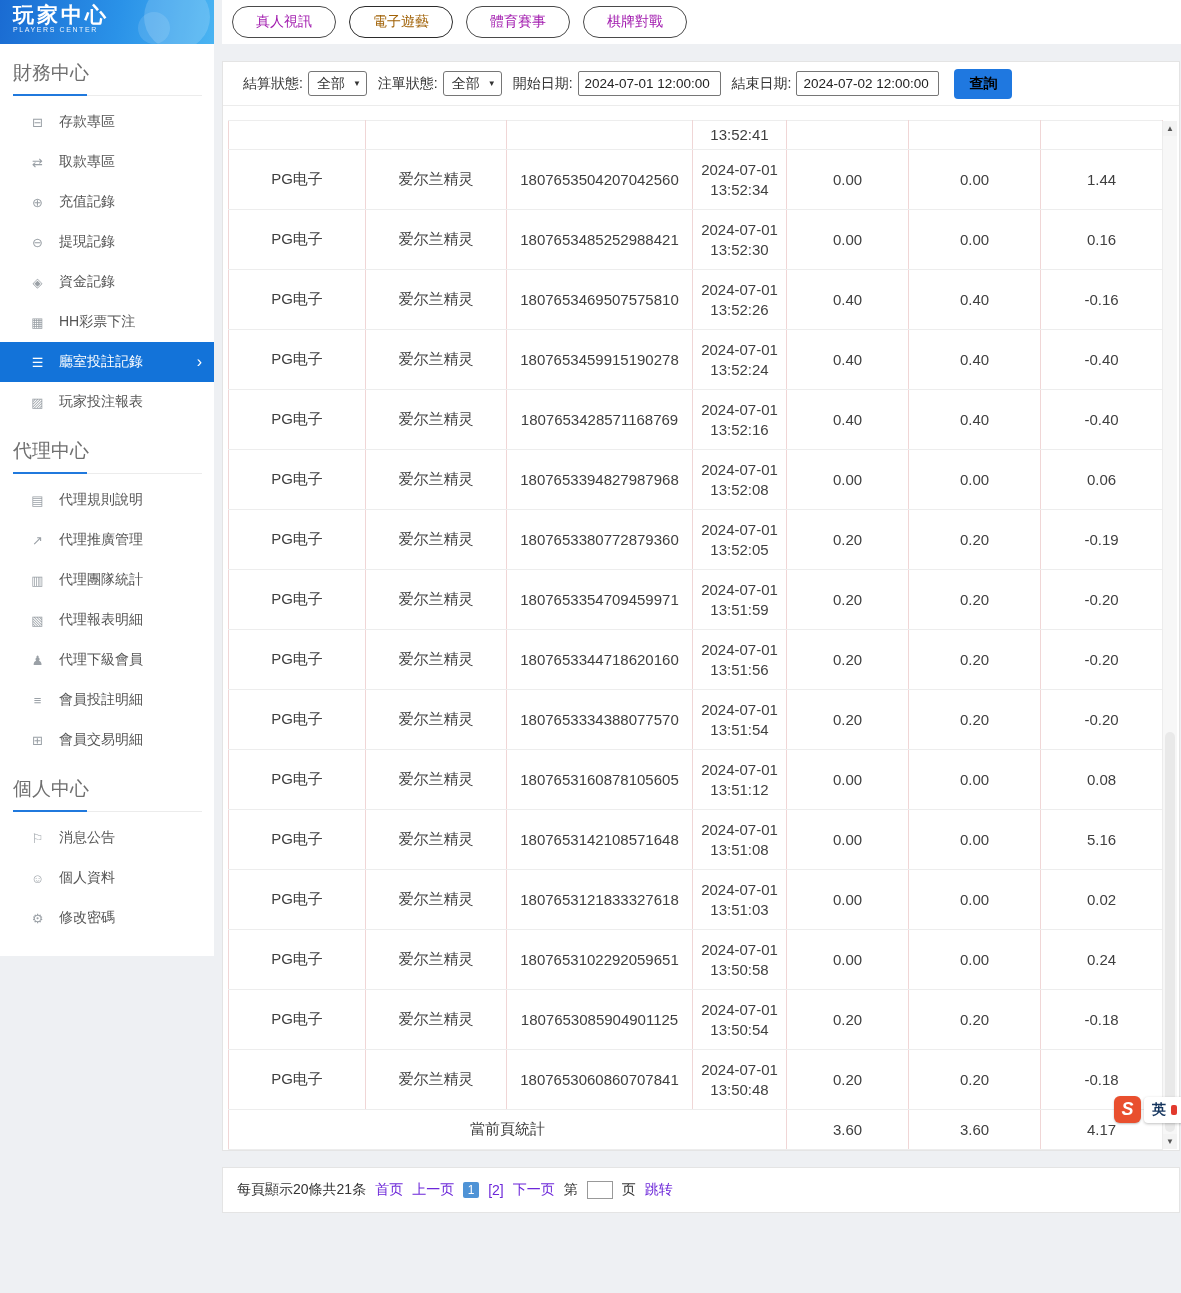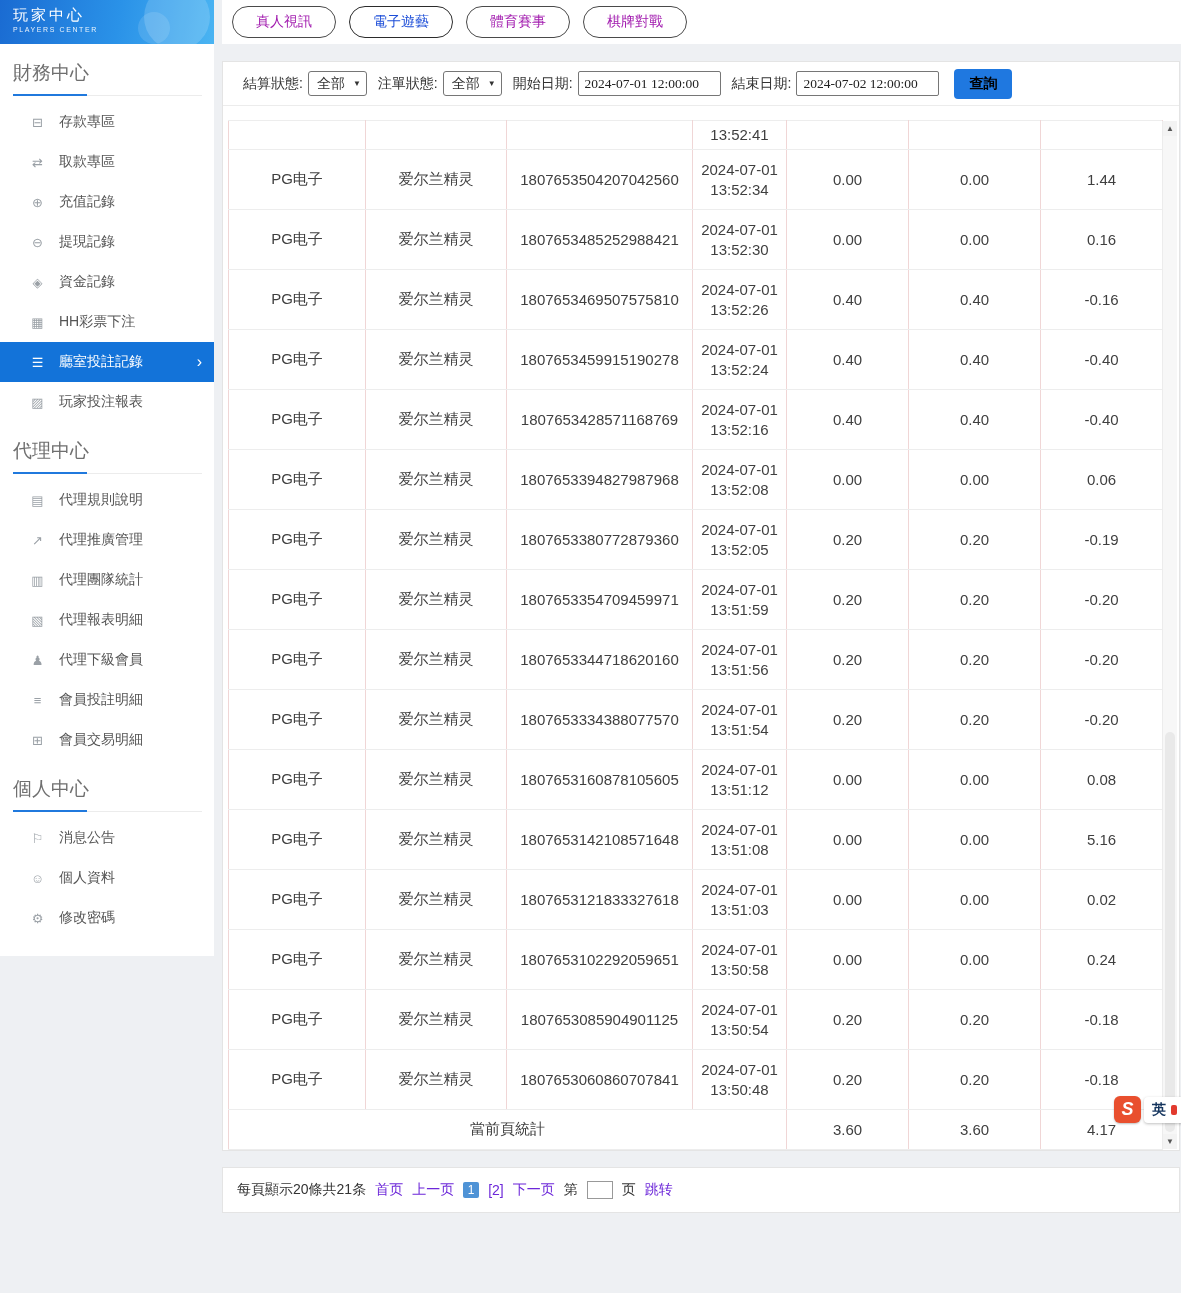--- a/index.html
+++ b/index.html
@@ -6,48 +6,48 @@
   html,body { margin:0; padding:0; }
   body { background:#eef0f3; font-family:"Liberation Sans","DejaVu Sans",sans-serif; }
   #app { position:relative; width:1181px; height:1293px; overflow:hidden; background:#eef0f3; }
 
   
   #sidebar { position:absolute; left:0; top:0; width:214px; height:100%; }
   .sidebar-card { background:#fff; padding-bottom:18px; }
   .logo { height:44px; background:linear-gradient(100deg,#1a6bd2 0%,#2a92e8 55%,#4ab4f2 100%); position:relative; overflow:hidden; padding:4px 0 0 13px; }
   .logo::after { content:""; position:absolute; right:4px; top:-16px; width:66px; height:66px; border-radius:50%; background:rgba(255,255,255,.16); }
   .logo::before { content:""; position:absolute; right:44px; top:12px; width:32px; height:32px; border-radius:50%; background:rgba(255,255,255,.12); }
-  .logo-title { color:#fff; font-size:15px; font-weight:normal; letter-spacing:3px; line-height:22px; }
+  .logo-title { color:#fff; font-size:21px; font-weight:bold; letter-spacing:3px; line-height:22px; }
   .logo-sub { color:rgba(255,255,255,.9); font-size:7px; letter-spacing:1.6px; }
 
   .menu-title { margin:16px 12px 0 13px; padding-bottom:9px; font-size:19px; color:#6f6f6f; border-bottom:1px solid #ececec; position:relative; }
   .menu-title::after { content:""; position:absolute; left:0; bottom:-1px; width:74px; height:2px; background:#2079dd; }
   .menu-list { padding-top:6px; }
   .menu-item { height:40px; display:flex; align-items:center; padding:0 12px 0 29px; font-size:14px; color:#555; cursor:pointer; }
   .mi-icon { width:17px; margin-right:13px; color:#9aa0a6; font-size:13px; text-align:center; flex:none; }
   .mi-label { flex:1; white-space:nowrap; }
   .mi-chevron { display:none; font-size:16px; line-height:1; }
   .mi-chevron::before { content:"›"; }
   .menu-item.active { background:#1373d9; color:#fff; }
   .menu-item.active .mi-icon { color:#fff; }
   .menu-item.active .mi-chevron { display:block; color:#fff; }
 
   
   #main { position:absolute; left:222px; top:0; right:0; bottom:0; }
   .topbar { background:#fff; height:44px; display:flex; align-items:center; gap:13px; padding-left:10px; }
   .pill { border:1px solid #4a4a4a; background:#fff; border-radius:17px; height:32px; padding:0 23px; font-size:14px; color:#a21caf; display:flex; align-items:center; cursor:pointer; font-family:inherit; }
-  .pill.active { color:#1d4ed8; border-color:#2b2b2b; }
+  .pill.active { color:#a16207; border-color:#2b2b2b; }
 
   .card { background:#fff; border:1px solid #e4e4e4; margin:17px 1px 0 0; }
   .filterbar { height:44px; display:flex; align-items:center; font-size:14px; color:#333; padding:0 0 0 14px; border-bottom:1px solid #ececec; gap:5px; }
   .flabel { margin-left:6px; }
   .selbox { display:inline-flex; align-items:center; gap:8px; height:25px; border:1px solid #767676; border-radius:3px; background:#fff; padding:0 5px 0 8px; cursor:pointer; }
   .selbox .caret { font-size:8px; color:#333; }
   .selbox .caret::before { content:"▼"; }
-  .dinput { width:143px; height:25px; border:1px solid #767676; border-radius:2px; font-family:Liberation Serif, serif; font-size:13.5px; color:#222; padding:0 6px; background:#fff; }
+  .dinput { width:143px; height:25px; border:1px solid #767676; border-radius:2px; font-family:Liberation Sans, sans-serif; font-size:13.5px; color:#222; padding:0 6px; background:#fff; }
   .qbtn { margin-left:10px; height:30px; padding:0 15px; background:#1f78e0; border:none; border-radius:4px; color:#000000; font-size:14px; font-weight:bold; cursor:pointer; font-family:inherit; }
 
   .table-zone { position:relative; padding:14px 20px 0 5px; }
   table.bt { border-collapse:collapse; table-layout:fixed; width:934px; }
   .bt td { border:1px solid; border-color:#ededed #f0d6d6; font-size:15px; color:#3f3f3f; text-align:center; padding:0; overflow:hidden; }
   .bt tr.partial td { height:29px; }
   .bt tr.trow td { height:60px; }
   .bt .t-date,.bt .t-time { line-height:20px; }
   .bt tr.sumrow td { height:40px; }
 

